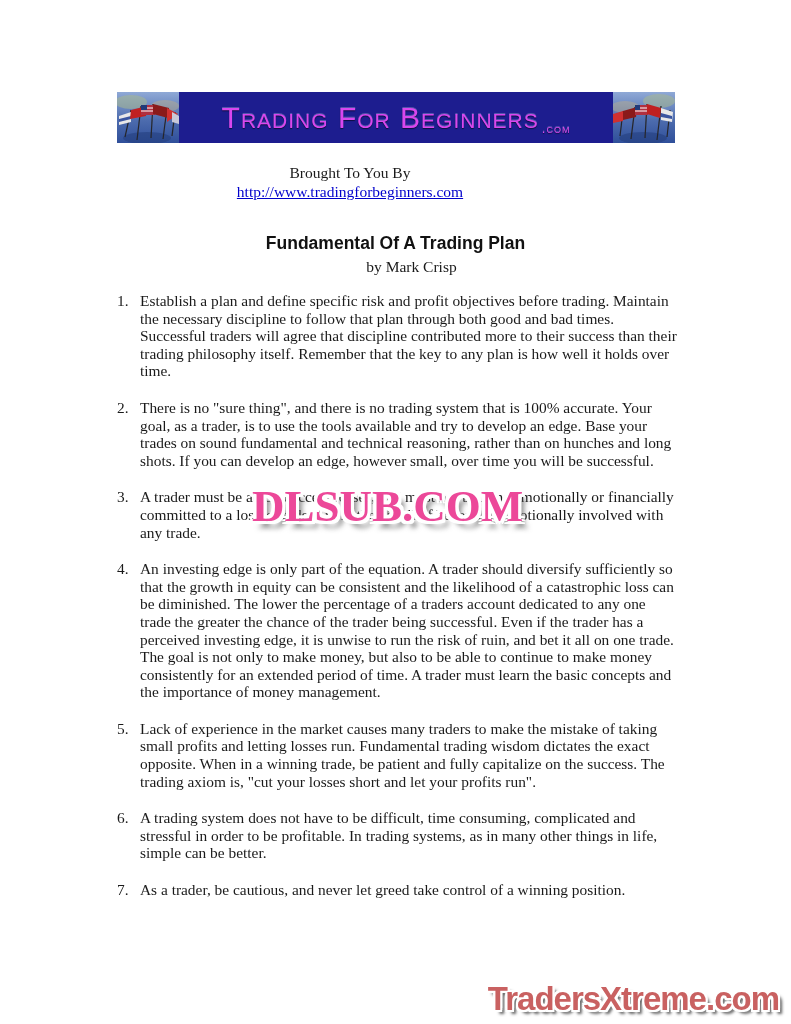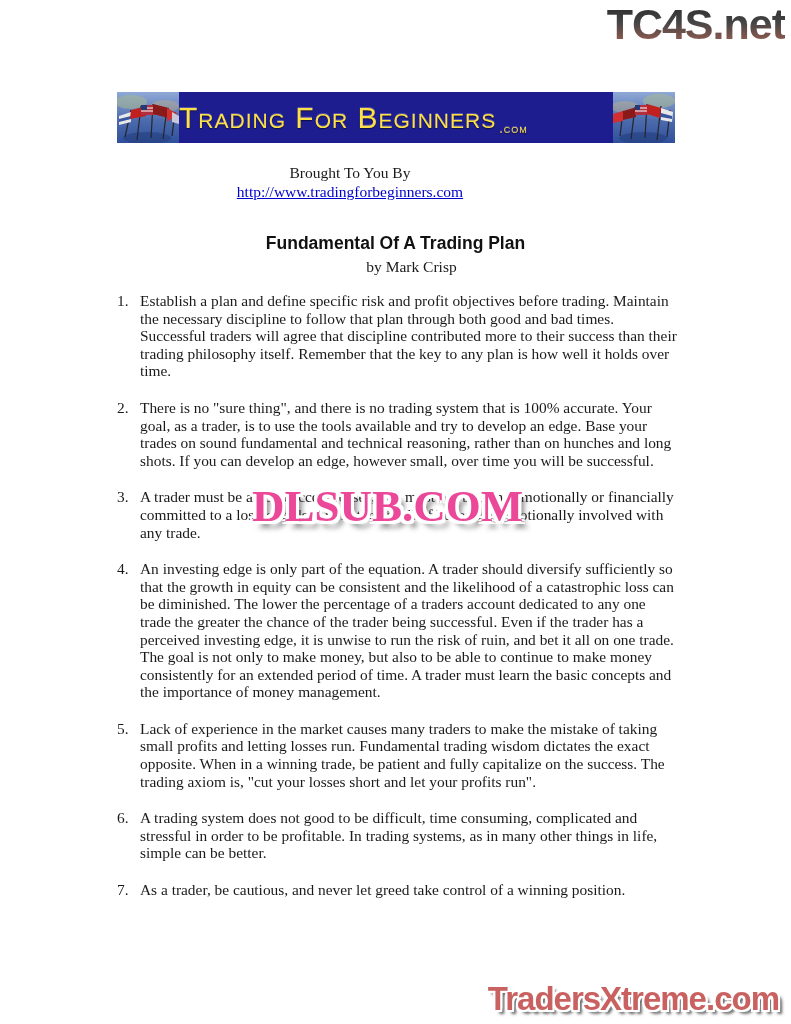--- a/index.html
+++ b/index.html
@@ -28,22 +28,22 @@
   
   .banner{
     position:absolute;left:117px;top:92px;
     width:558px;height:51px;
     background:#1d1d8f;
     display:flex;align-items:stretch;
   }
   .flags{width:62px;height:51px;flex:0 0 62px;display:block;}
   .banner-text{
     flex:1;
-    display:flex;align-items:center;justify-content:flex-start;
-    color:#fde047;
+    display:flex;align-items:center;justify-content:center;
+    color:#d946ef;
     font-family:"Liberation Sans", sans-serif;
     font-variant:small-caps;
     font-size:30px;
     letter-spacing:1px;
     text-shadow:0 1px 1px rgba(0,0,0,.55), 0 -1px 0 rgba(255,255,255,.25);
     white-space:nowrap;
     border-radius:13px;
   }
   .banner-com{
     font-size:13px;
@@ -105,21 +105,20 @@
       -2px 0 0 #fff, 2px 0 0 #fff, 0 -2px 0 #fff, 0 2px 0 #fff,
       4px 4px 3px rgba(60,60,60,.8);
     white-space:nowrap;
   }
 </style>
 </head>
 <body>
 
 <div class="page">
 
-  <div class="tc4s">TC4S.net</div>
 
   <div class="banner">
     <svg class="flags" viewBox="0 0 62 51" xmlns="http://www.w3.org/2000/svg">
       <defs>
         <linearGradient id="bgA" x1="0" y1="0" x2="0" y2="1">
           <stop offset="0" stop-color="#8fa9d6"></stop>
             <stop offset="0.55" stop-color="#4d6cae"></stop>
             <stop offset="1" stop-color="#2f4f9a"></stop>
         </linearGradient>
       </defs>
@@ -202,21 +201,21 @@
     <div class="item">
       <span class="num">4.</span>
       <span class="text">An investing edge is only part of the equation. A trader should diversify sufficiently so that the growth in equity can be consistent and the likelihood of a catastrophic loss can be diminished. The lower the percentage of a traders account dedicated to any one trade the greater the chance of the trader being successful. Even if the trader has a perceived investing edge, it is unwise to run the risk of ruin, and bet it all on one trade. The goal is not only to make money, but also to be able to continue to make money consistently for an extended period of time. A trader must learn the basic concepts and the importance of money management.</span>
     </div>
     <div class="item">
       <span class="num">5.</span>
       <span class="text">Lack of experience in the market causes many traders to make the mistake of taking small profits and letting losses run. Fundamental trading wisdom dictates the exact opposite. When in a winning trade, be patient and fully capitalize on the success. The trading axiom is, "cut your losses short and let your profits run".</span>
     </div>
     <div class="item">
       <span class="num">6.</span>
-      <span class="text">A trading system does not good to be difficult, time consuming, complicated and stressful in order to be profitable. In trading systems, as in many other things in life, simple can be better.</span>
+      <span class="text">A trading system does not have to be difficult, time consuming, complicated and stressful in order to be profitable. In trading systems, as in many other things in life, simple can be better.</span>
     </div>
     <div class="item">
       <span class="num">7.</span>
       <span class="text">As a trader, be cautious, and never let greed take control of a winning position.</span>
     </div>
   </div>
 
   <div class="dlsub">DLSUB.COM</div>
 
   <div class="tx">TradersXtreme.com</div>

